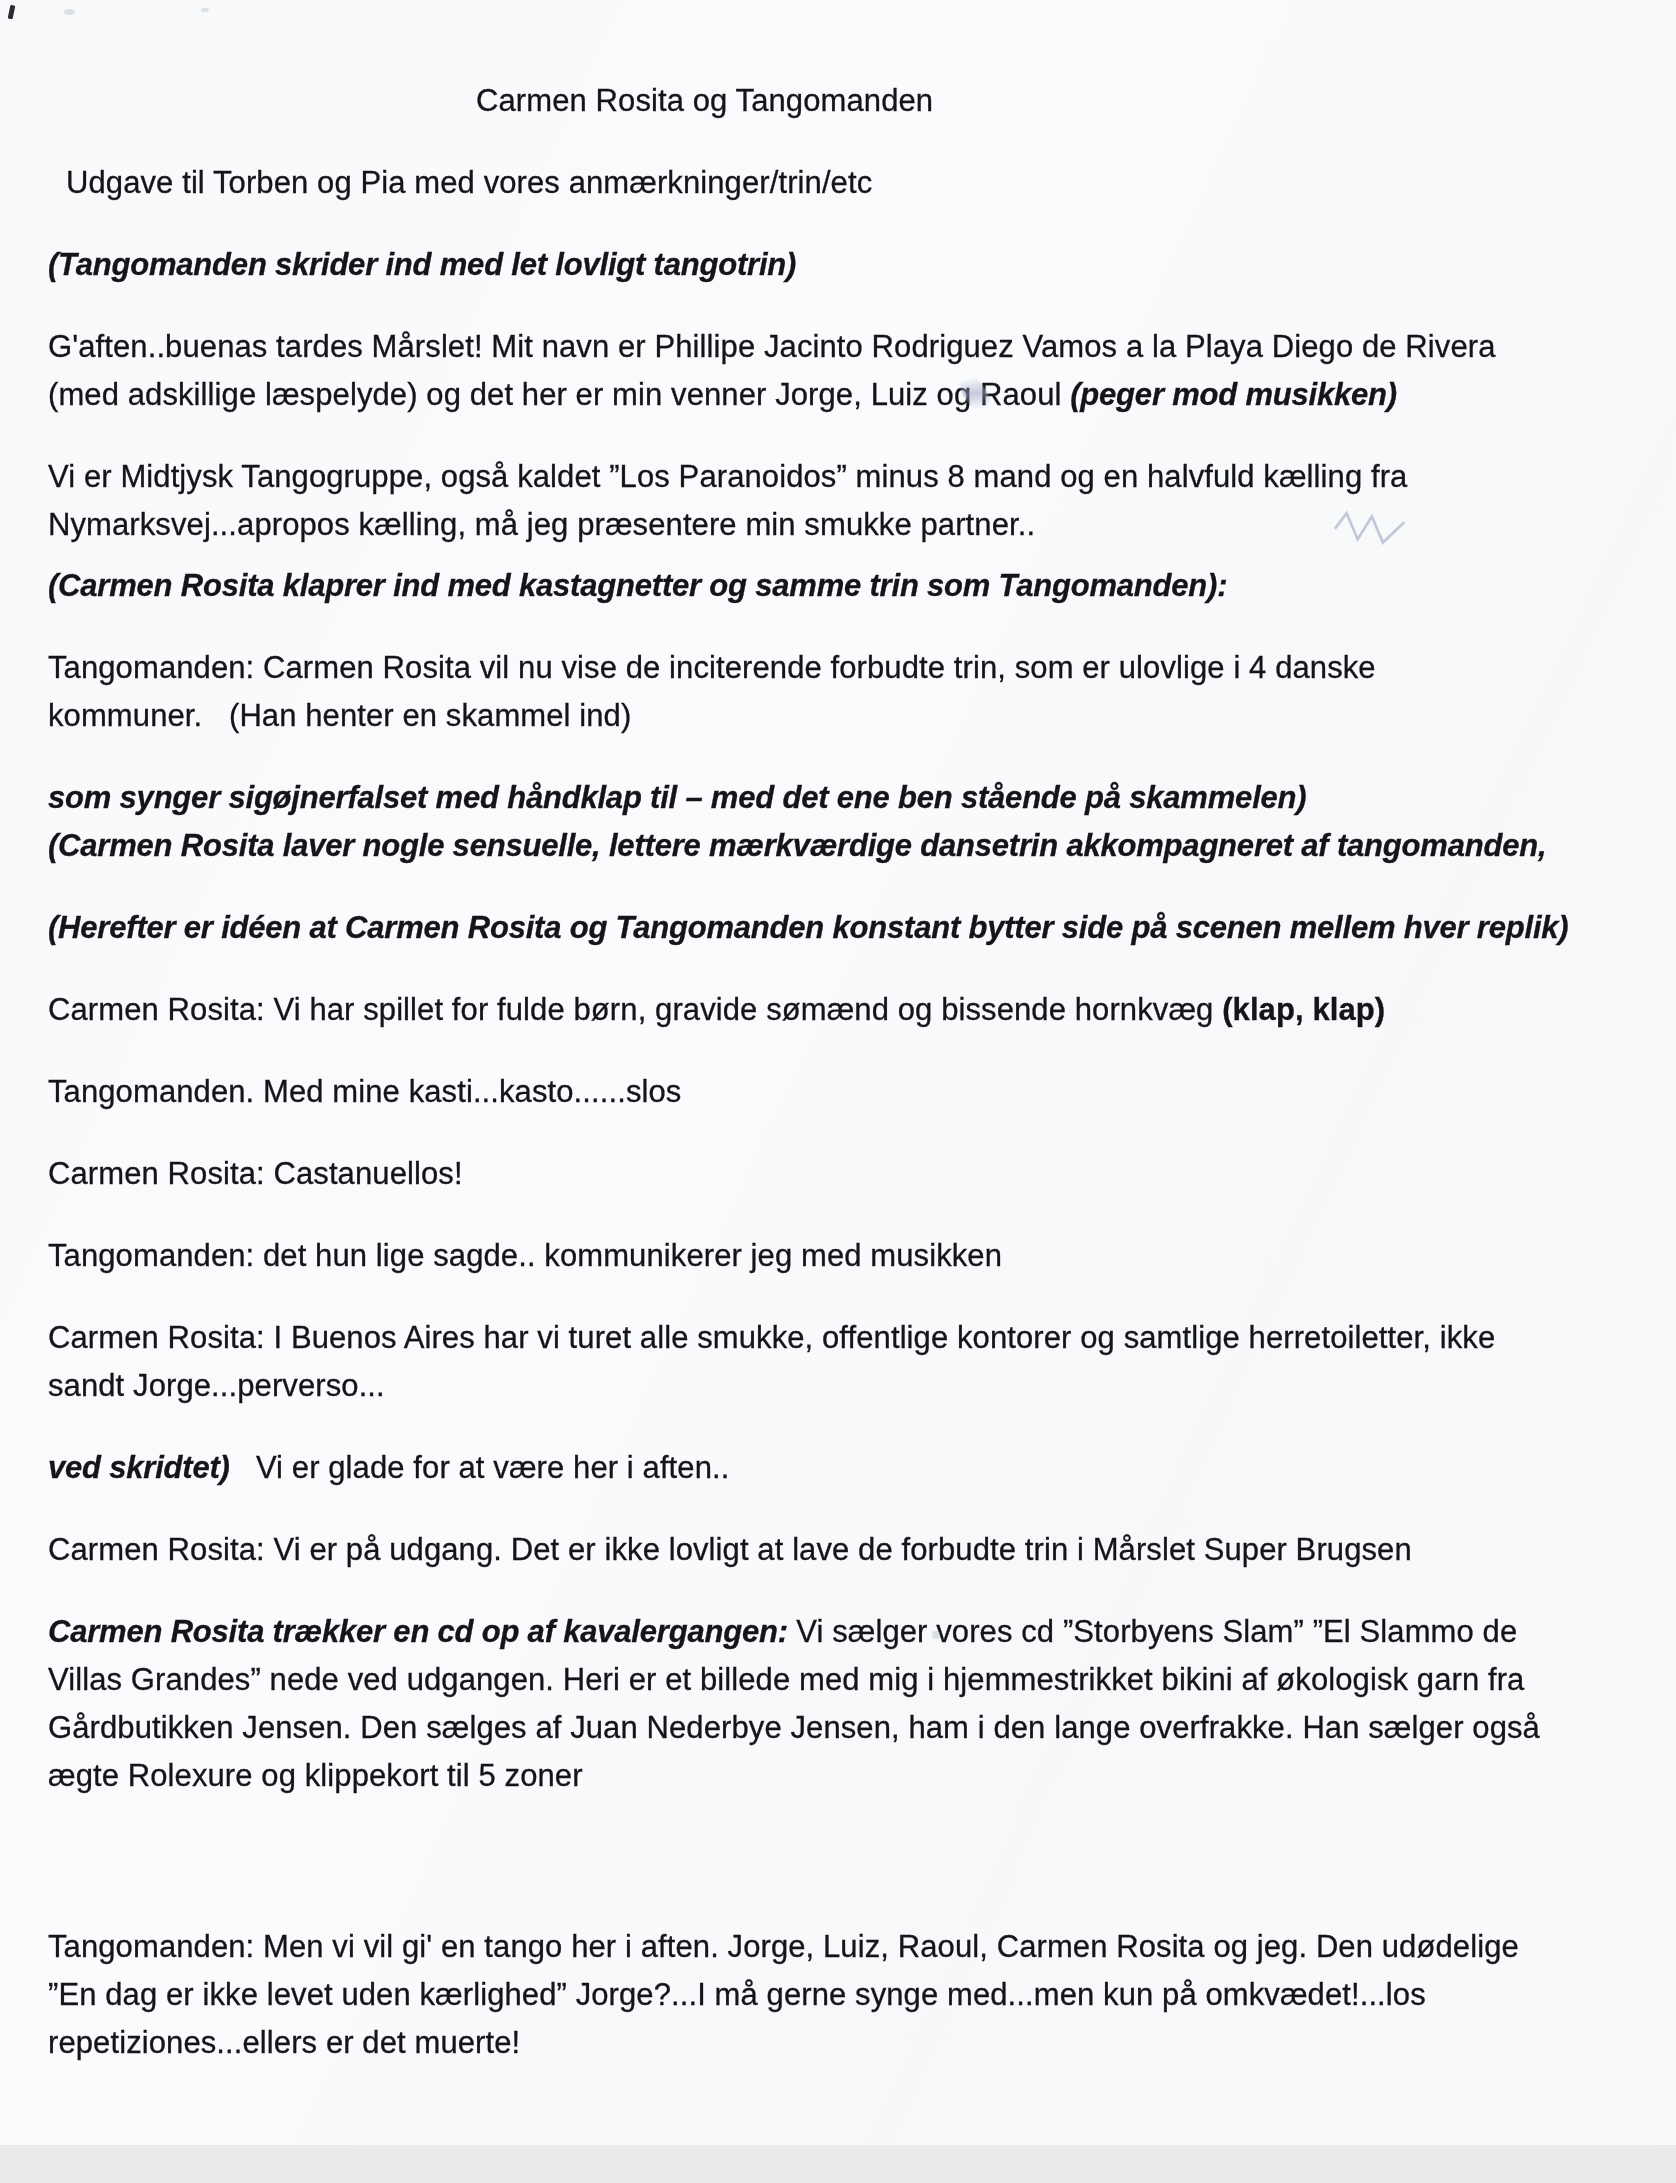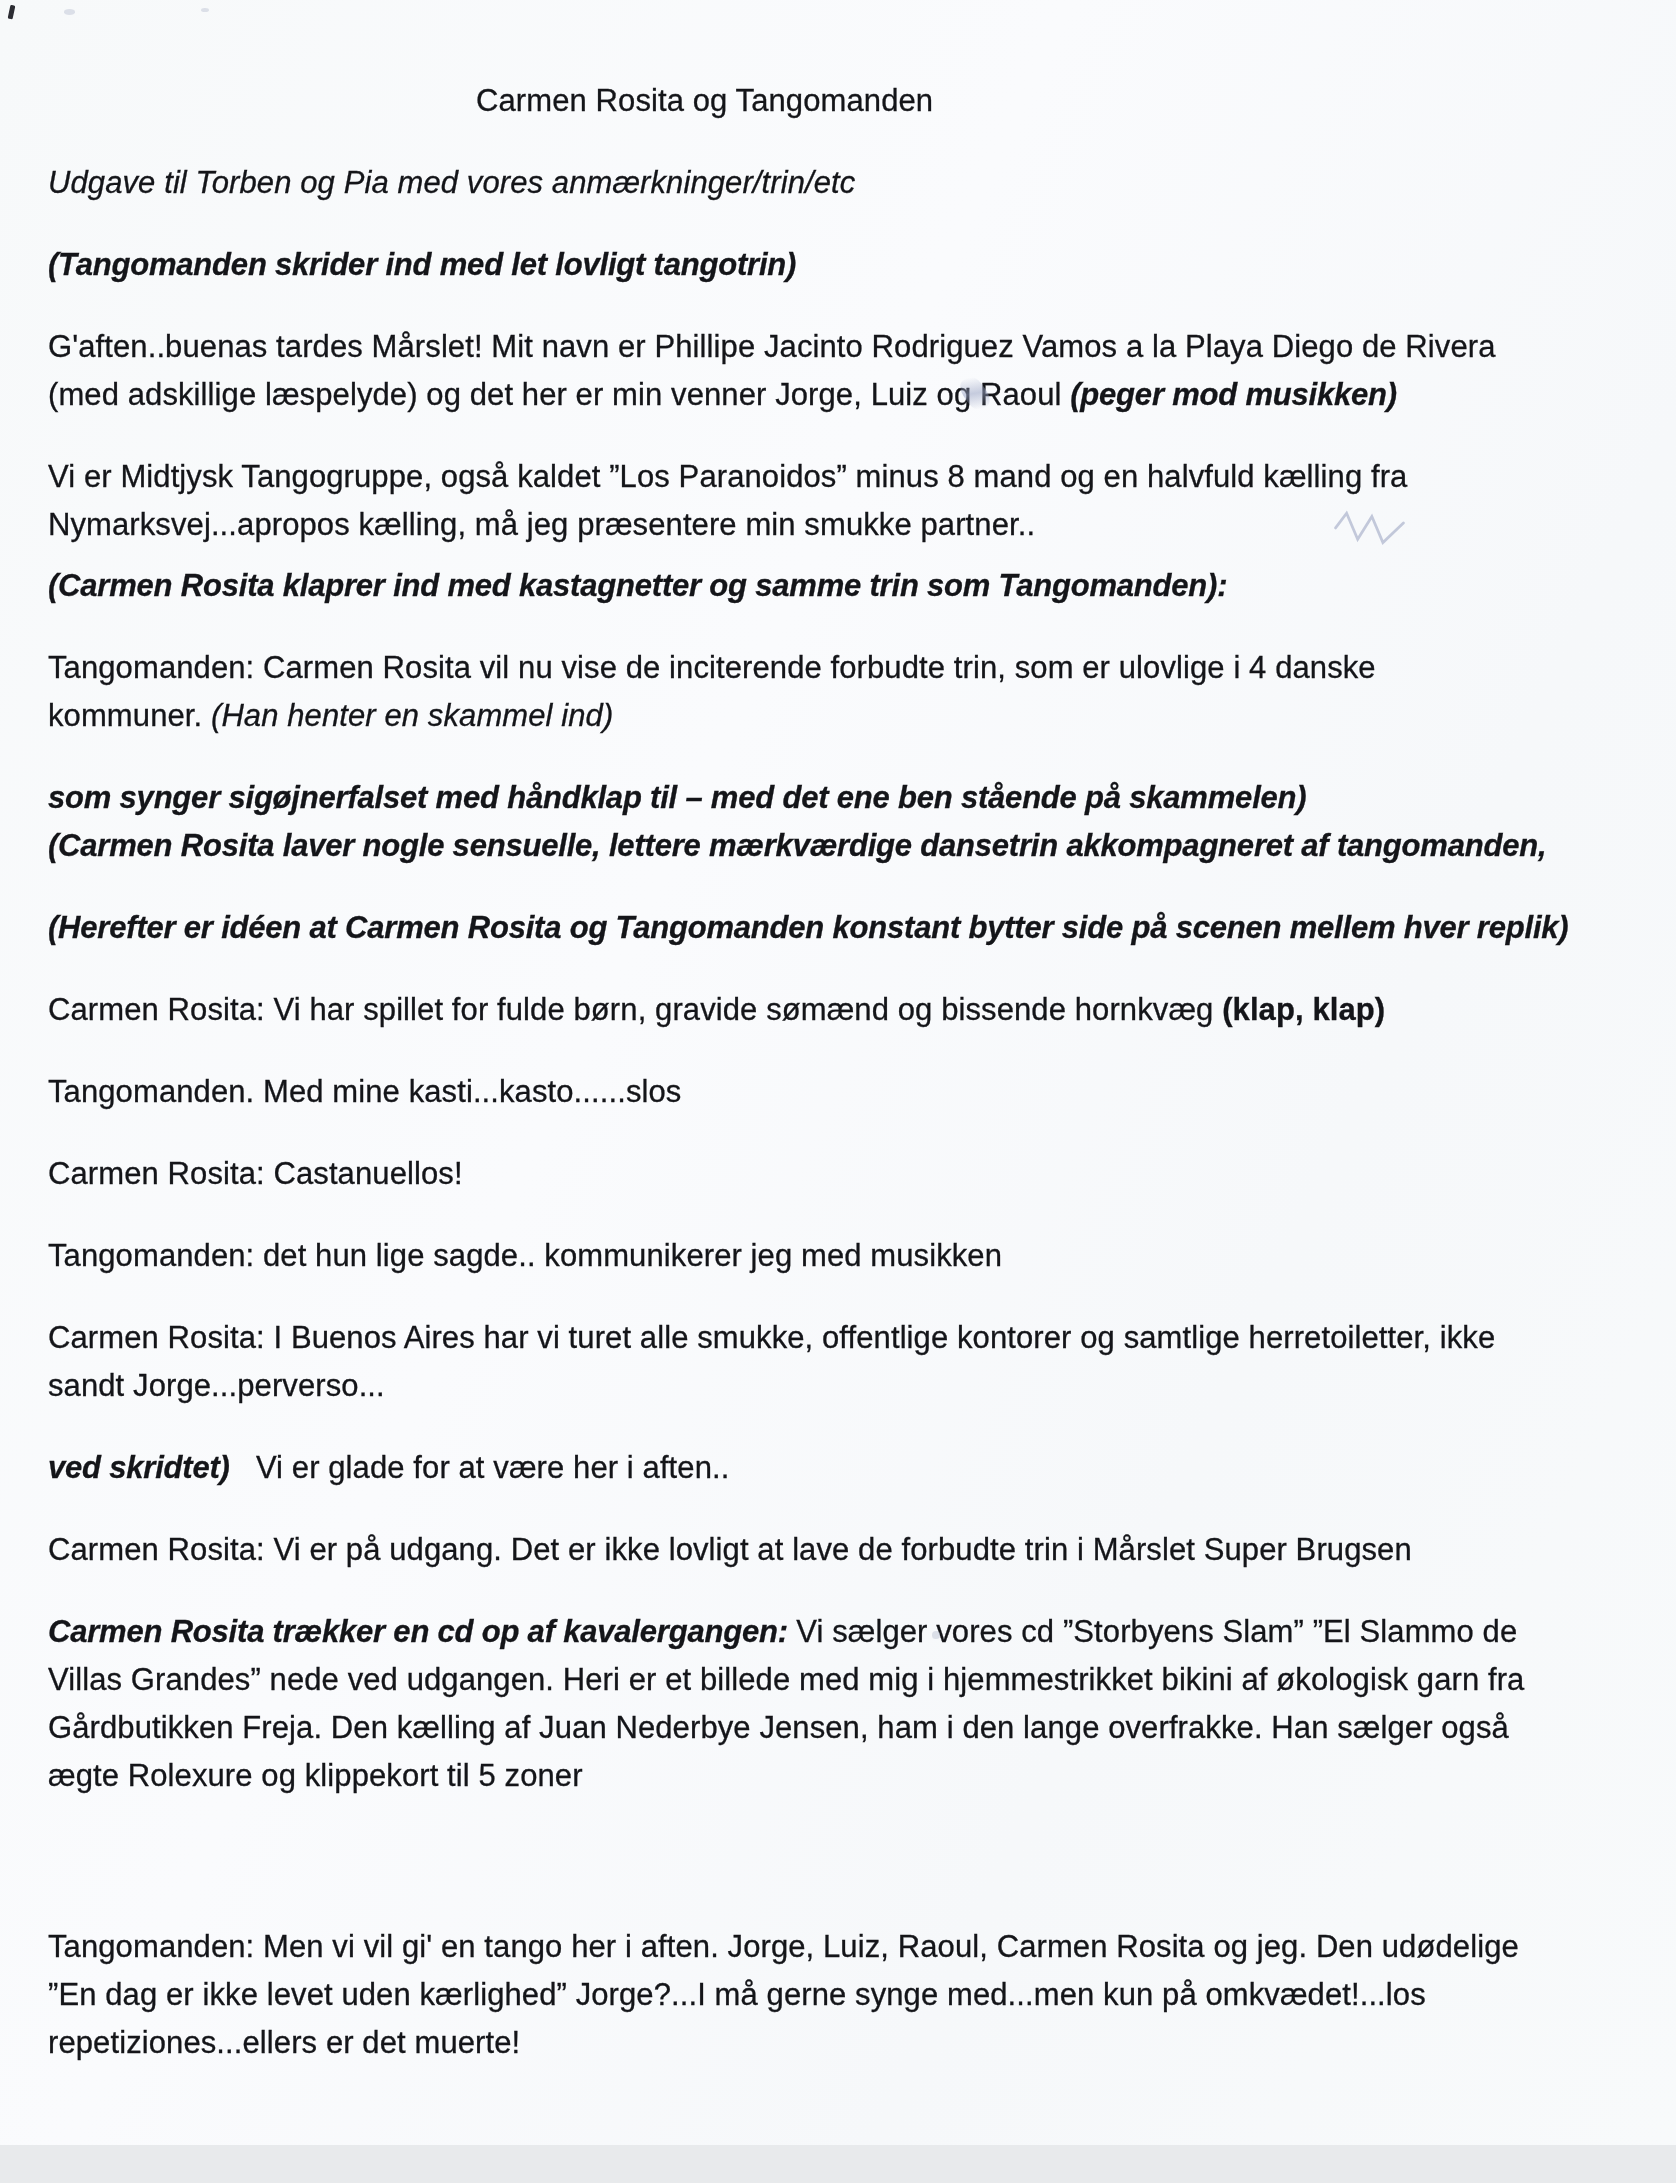--- a/index.html
+++ b/index.html
@@ -19,21 +19,21 @@
   .par.gap-3{margin-top:123px;}
   .line{
     font-size:31px;
     line-height:48px;
     white-space:pre;
     letter-spacing:0.1px;
     -webkit-text-stroke:0.3px currentColor;
   }
   .role-title .line{margin-left:428px;}
   .s-n{font-style:normal;font-weight:400;}
-  .s-i{font-style:italic;font-weight:400;}
+  .s-i{font-weight:400;margin-left:18px;}
   .s-b{font-style:normal;font-weight:700;}
   .s-bi{font-style:italic;font-weight:700;letter-spacing:-0.2px;}
   .artifact{position:absolute;pointer-events:none;}
   .artifact.speck-dark{background:#2c2d33;border-radius:1.5px;transform:rotate(12deg);}
   .artifact.speck-faint{background:#c4cbd9;opacity:.55;border-radius:50%;}
   .artifact.smudge{background:linear-gradient(25deg,rgba(154,164,196,0) 10%,rgba(154,164,196,.55) 50%,rgba(154,164,196,0) 90%);transform:rotate(-35deg);border-radius:40%;}
   .artifact svg{display:block;width:100%;height:100%;}
 </style>
 </head>
 <body>
@@ -88,21 +88,21 @@
     </div>
     <div class="par role-body gap-1">
       <div class="line"><span class="s-bi">ved skridtet)</span><span class="s-n">   Vi er glade for at være her i aften..</span></div>
     </div>
     <div class="par role-body gap-1">
       <div class="line"><span class="s-n">Carmen Rosita: Vi er på udgang. Det er ikke lovligt at lave de forbudte trin i Mårslet Super Brugsen</span></div>
     </div>
     <div class="par role-body gap-1">
       <div class="line"><span class="s-bi">Carmen Rosita trækker en cd op af kavalergangen: </span><span class="s-n">Vi sælger vores cd ”Storbyens Slam” ”El Slammo de</span></div>
       <div class="line"><span class="s-n">Villas Grandes” nede ved udgangen. Heri er et billede med mig i hjemmestrikket bikini af økologisk garn fra</span></div>
-      <div class="line"><span class="s-n">Gårdbutikken Freja. Den kælling af Juan Nederbye Jensen, ham i den lange overfrakke. Han sælger også</span></div>
+      <div class="line"><span class="s-n">Gårdbutikken Jensen. Den sælges af Juan Nederbye Jensen, ham i den lange overfrakke. Han sælger også</span></div>
       <div class="line"><span class="s-n">ægte Rolexure og klippekort til 5 zoner</span></div>
     </div>
     <div class="par role-body gap-3">
       <div class="line"><span class="s-n">Tangomanden: Men vi vil gi' en tango her i aften. Jorge, Luiz, Raoul, Carmen Rosita og jeg. Den udødelige</span></div>
       <div class="line"><span class="s-n">”En dag er ikke levet uden kærlighed” Jorge?...I må gerne synge med...men kun på omkvædet!...los</span></div>
       <div class="line"><span class="s-n">repetiziones...ellers er det muerte!</span></div>
     </div>
     <div class="artifact speck-dark" style="left: 9.2px; top: 4.6px; width: 4.6px; height: 14px;"></div>
     <div class="artifact speck-faint" style="left: 64px; top: 9.2px; width: 10.7px; height: 5.4px;"></div>
     <div class="artifact speck-faint" style="left: 201px; top: 7.7px; width: 8.4px; height: 4.6px;"></div>

